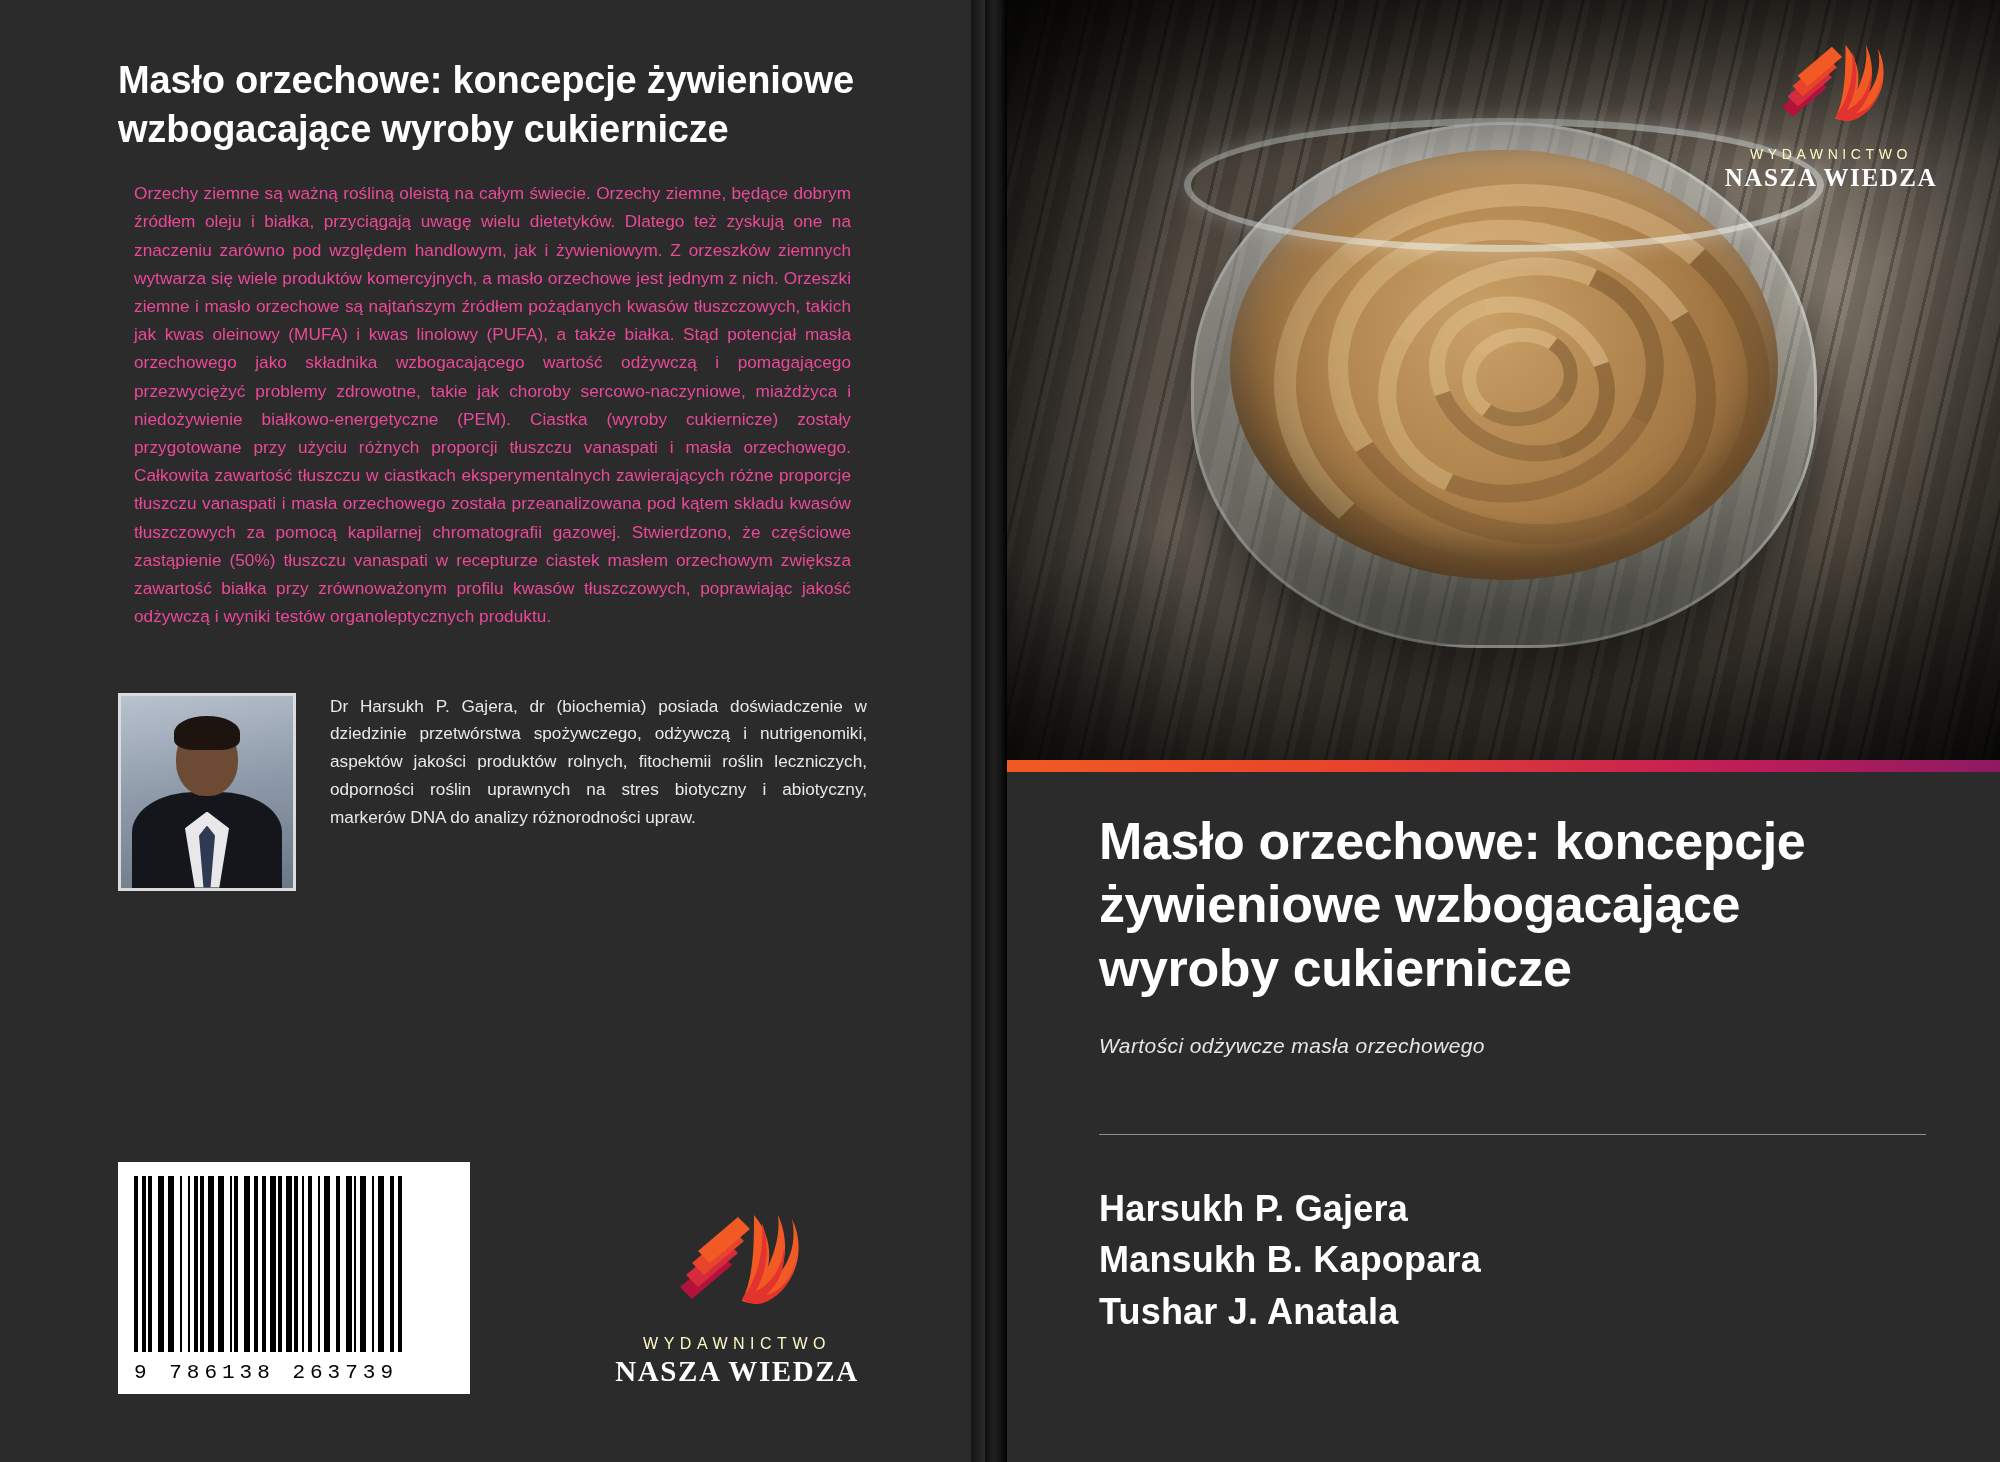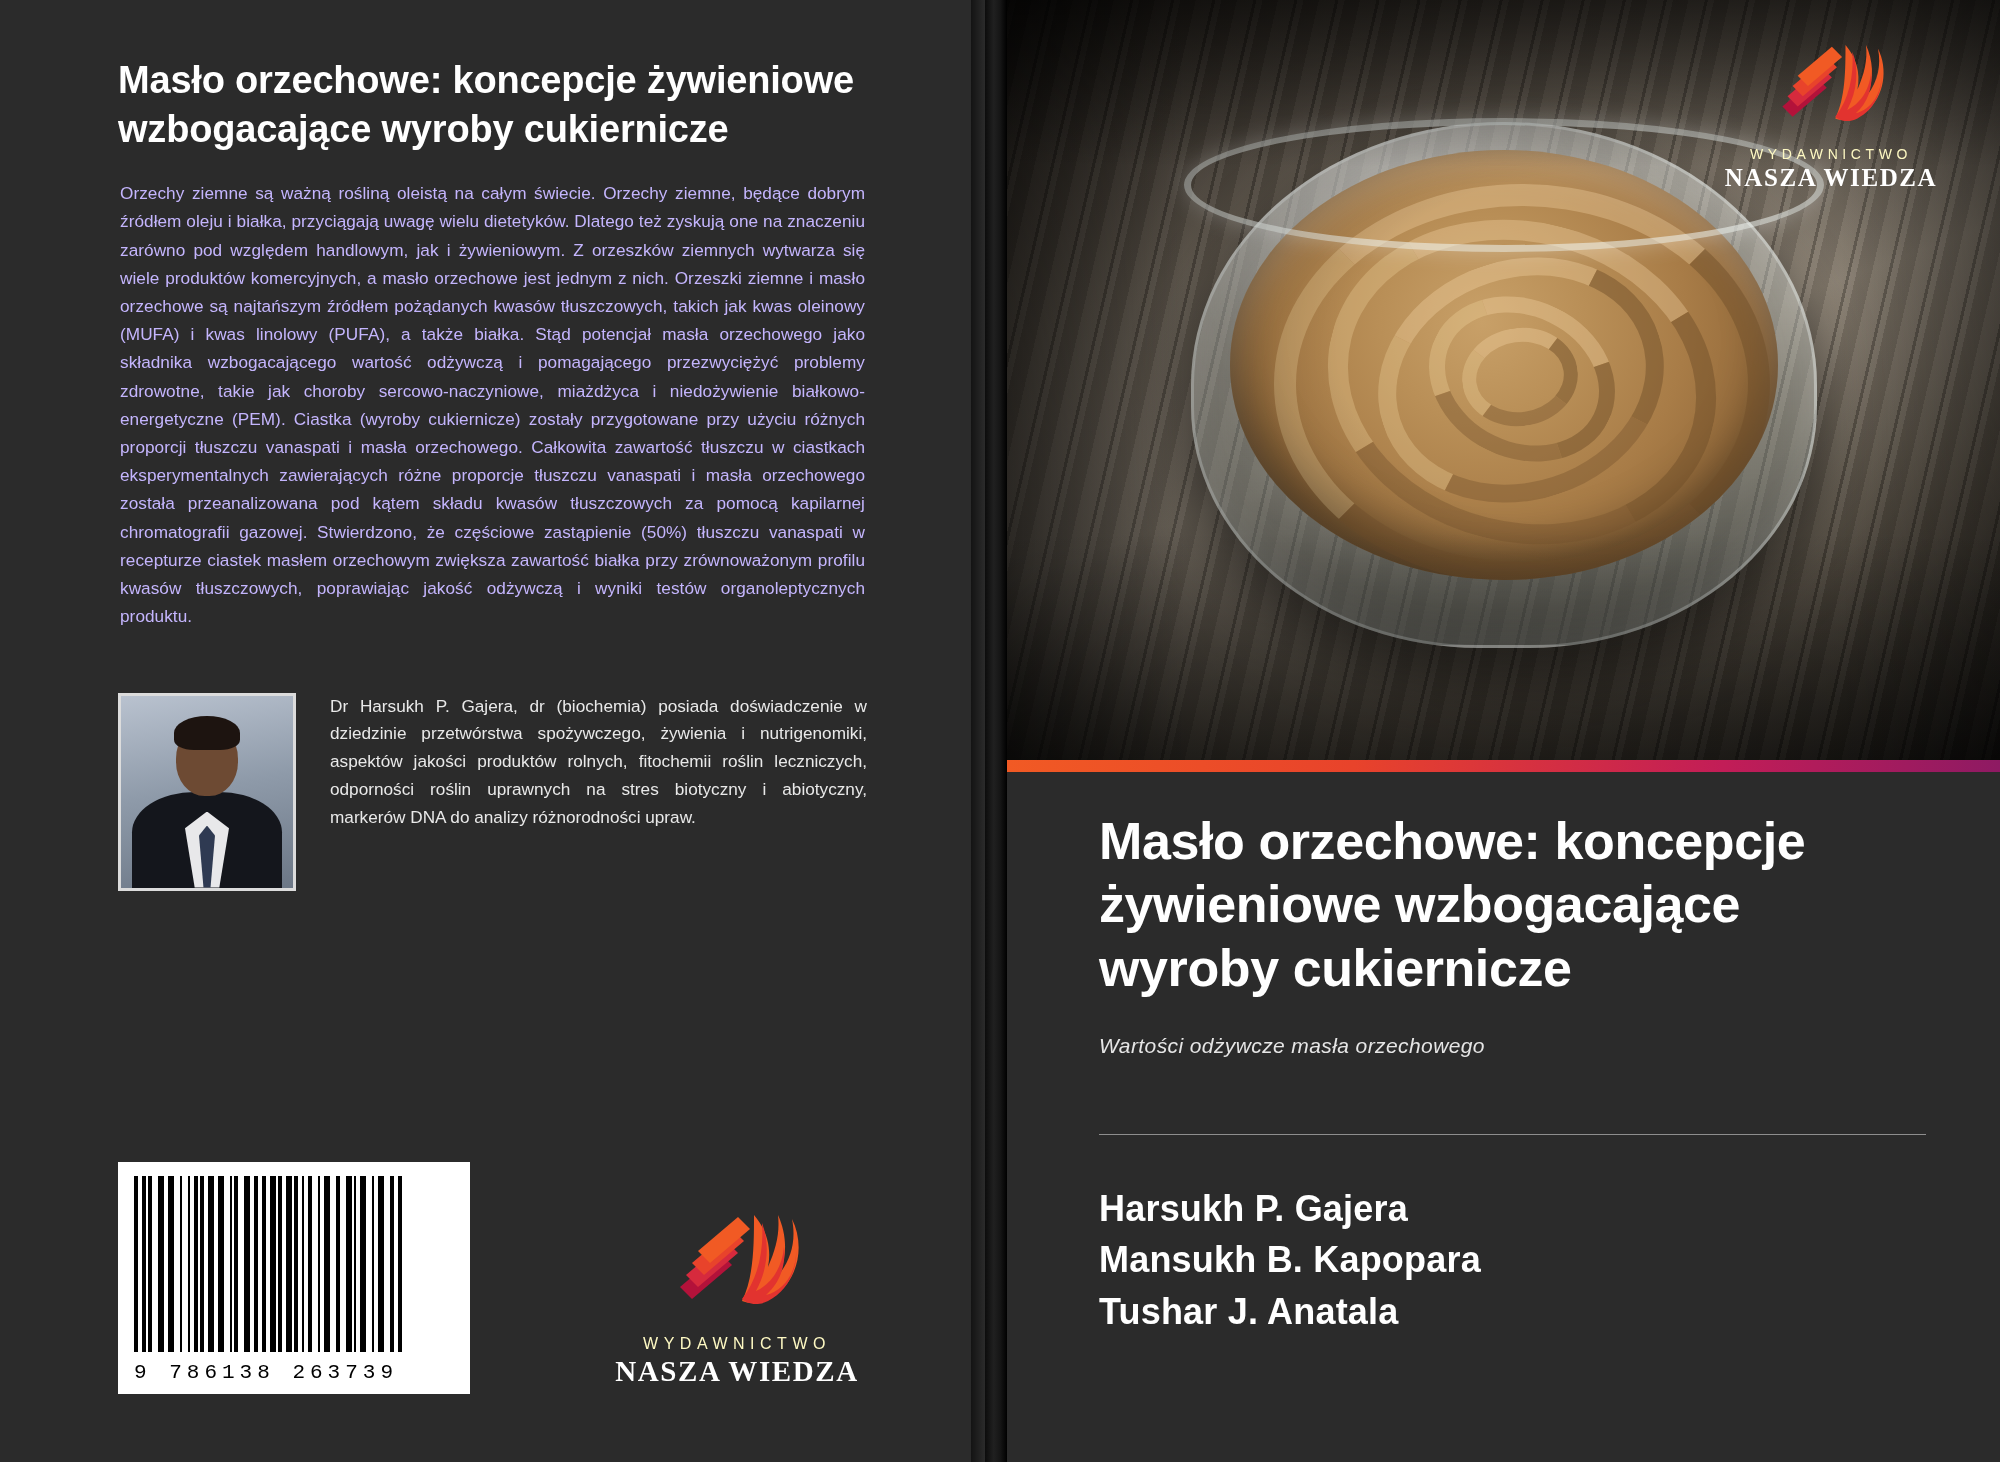--- a/index.html
+++ b/index.html
@@ -39,25 +39,25 @@
   }
   .back-title {
     color: #ffffff;
     font-size: 38px;
     font-weight: bold;
     line-height: 1.28;
     letter-spacing: -0.2px;
     margin: 0 0 26px 0;
   }
   .back-abstract {
-    color: #c4b5fd;
+    color: #ec4899;
     font-size: 17.2px;
     line-height: 1.64;
     text-align: justify;
-    margin: 2px;
+    margin: 16px;
     letter-spacing: 0.05px;
   }
   .author-block {
     display: flex;
     margin-top: 62px;
     gap: 34px;
   }
   .author-photo {
     width: 172px;
     height: 192px;
@@ -348,21 +348,21 @@
 
     <div class="author-block">
       <div class="author-photo">
         <div class="ph-bg"></div>
         <div class="ph-body"></div>
         <div class="ph-shirt"></div>
         <div class="ph-tie"></div>
         <div class="ph-head"></div>
         <div class="ph-hair"></div>
       </div>
-      <div class="author-bio">Dr Harsukh P. Gajera, dr (biochemia) posiada doświadczenie w dziedzinie przetwórstwa spożywczego, żywienia i nutrigenomiki, aspektów jakości produktów rolnych, fitochemii roślin leczniczych, odporności roślin uprawnych na stres biotyczny i abiotyczny, markerów DNA do analizy różnorodności upraw.</div>
+      <div class="author-bio">Dr Harsukh P. Gajera, dr (biochemia) posiada doświadczenie w dziedzinie przetwórstwa spożywczego, odżywczą i nutrigenomiki, aspektów jakości produktów rolnych, fitochemii roślin leczniczych, odporności roślin uprawnych na stres biotyczny i abiotyczny, markerów DNA do analizy różnorodności upraw.</div>
     </div>
 
     <div class="back-bottom">
       <div class="barcode-box">
         <div class="bars" id="bars">
             <i style="width: 4px; background: rgb(0, 0, 0);"></i>
             <i style="width: 4px; background: rgb(255, 255, 255);"></i>
             <i style="width: 4px; background: rgb(0, 0, 0);"></i>
             <i style="width: 2px; background: rgb(255, 255, 255);"></i>
             <i style="width: 4px; background: rgb(0, 0, 0);"></i>

